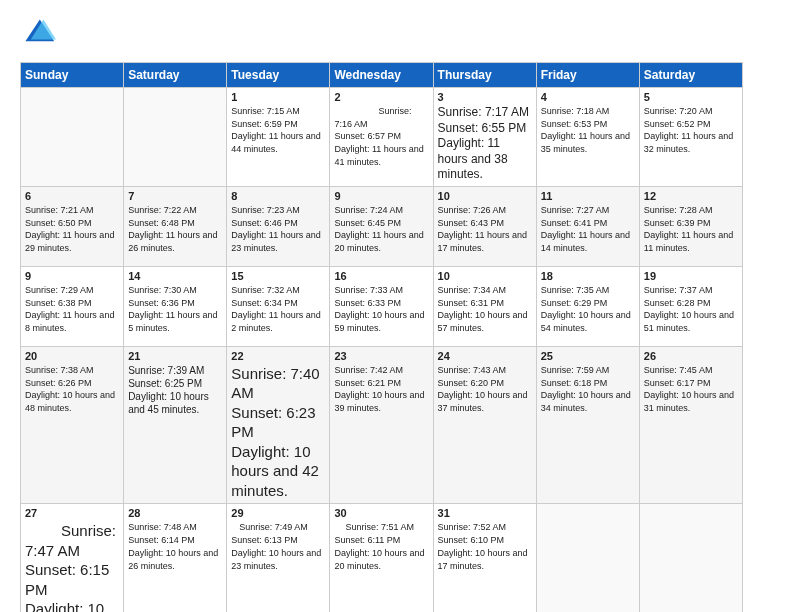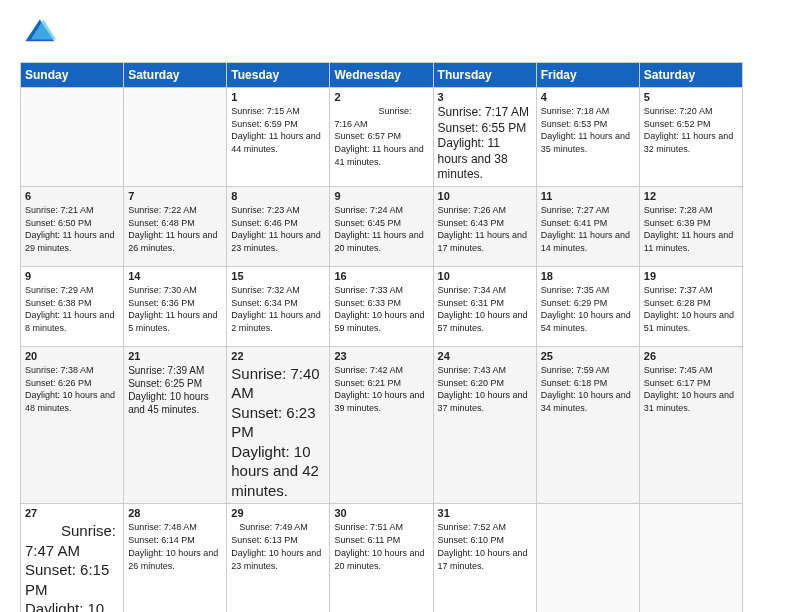--- a/index.html
+++ b/index.html
@@ -213,21 +213,21 @@
         <tr>
           <td><span class="day-num">27</span><span style="white-space: pre-line; font-size: 15px; line-height: 1.3; margin-left: 36px;">Sunrise: 7:47 AM
 Sunset: 6:15 PM
 Daylight: 10 hours and 28 minutes.</span></td>
           <td><span class="day-num">28</span><span style="white-space: pre-line; font-size: 9px; line-height: 1.3;">Sunrise: 7:48 AM
 Sunset: 6:14 PM
 Daylight: 10 hours and 26 minutes.</span></td>
           <td><span class="day-num">29</span><span style="white-space: pre-line; font-size: 9px; line-height: 1.3; margin-left: 8px;">Sunrise: 7:49 AM
 Sunset: 6:13 PM
 Daylight: 10 hours and 23 minutes.</span></td>
-          <td><span class="day-num">30</span><span style="white-space: pre-line; font-size: 9px; line-height: 1.3;">Sunrise: 7:51 AM
+          <td><span class="day-num">30</span><span style="white-space: pre-line; font-size: 9px; line-height: 1.3; margin-left: 11px;">Sunrise: 7:51 AM
 Sunset: 6:11 PM
 Daylight: 10 hours and 20 minutes.</span></td>
           <td><span class="day-num">31</span><span style="white-space: pre-line; font-size: 9px; line-height: 1.3;">Sunrise: 7:52 AM
 Sunset: 6:10 PM
 Daylight: 10 hours and 17 minutes.</span></td>
           <td class="empty-cell"></td>
           <td class="empty-cell"></td>
         </tr>
       </tbody>
   </table>

